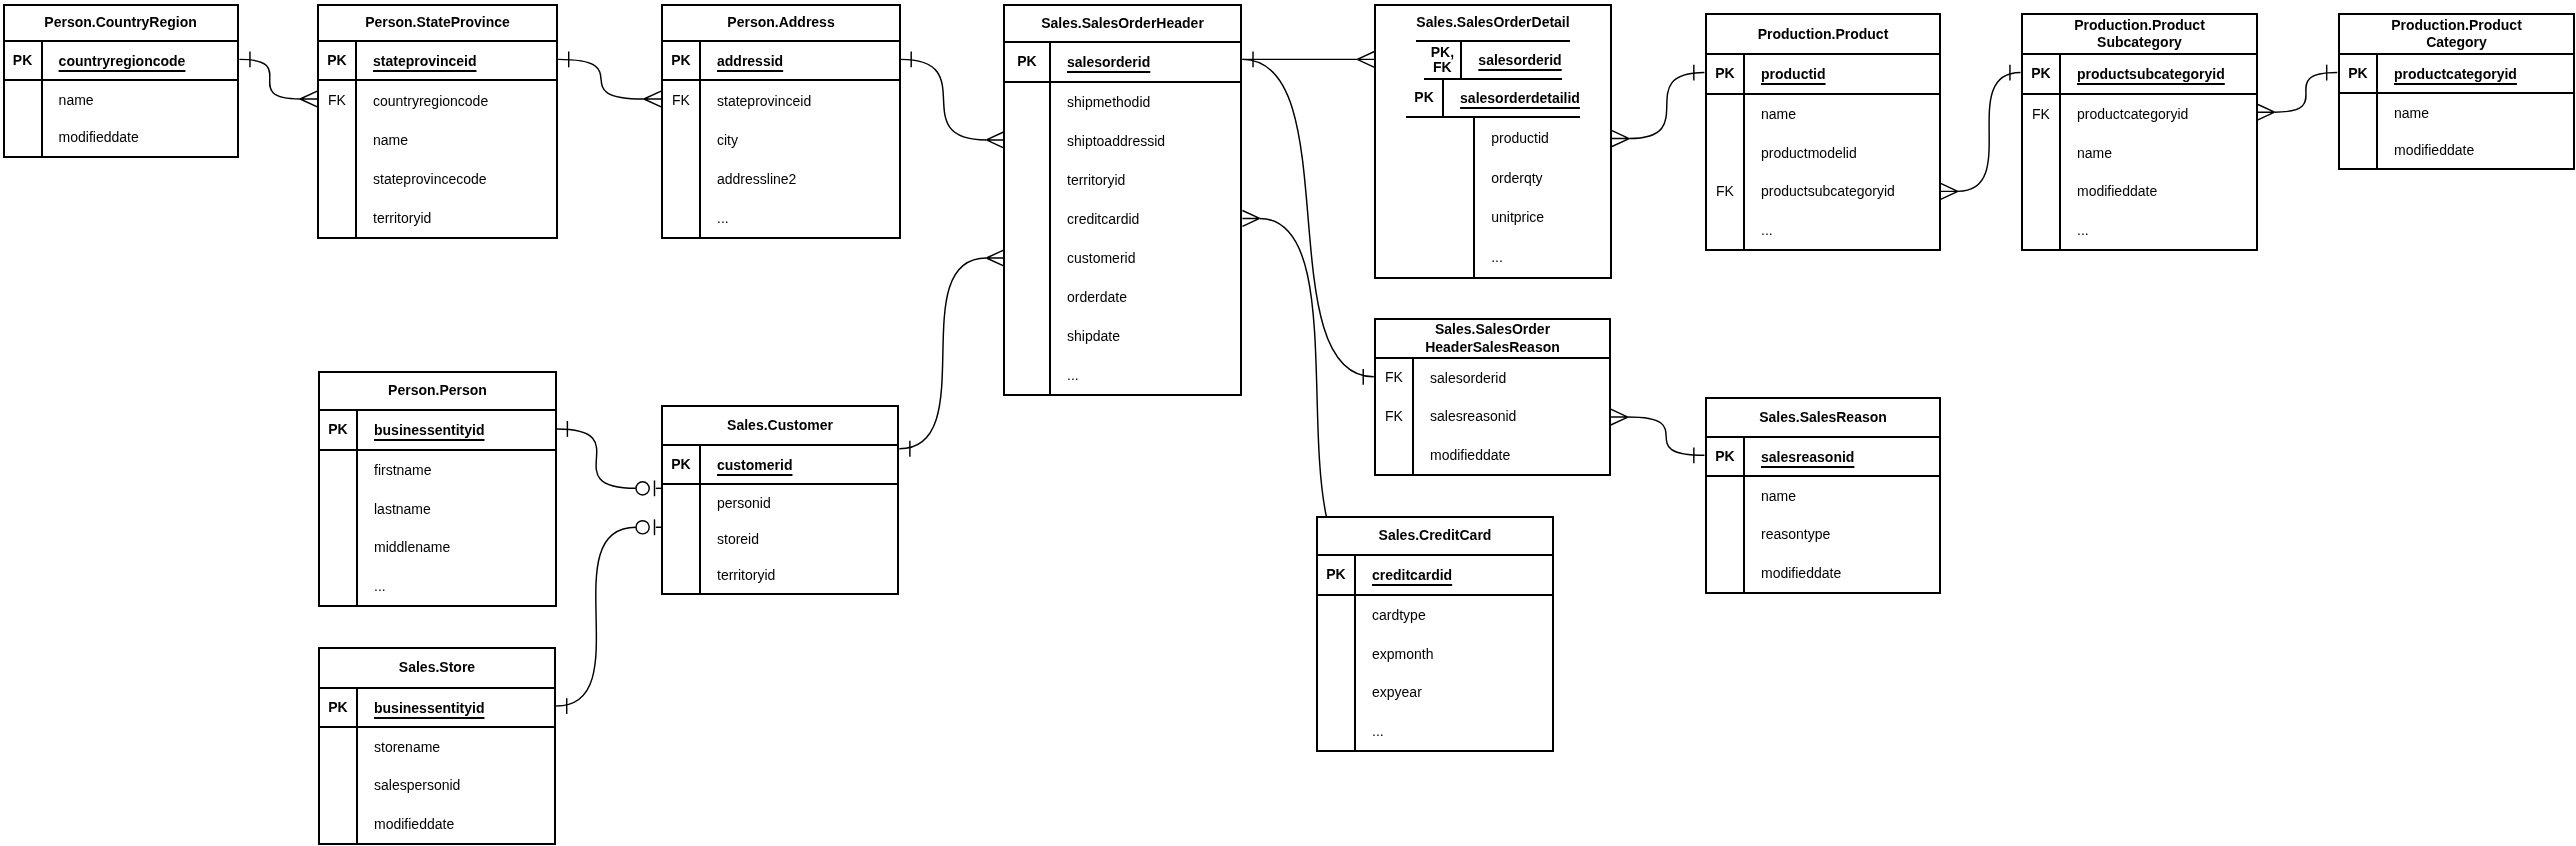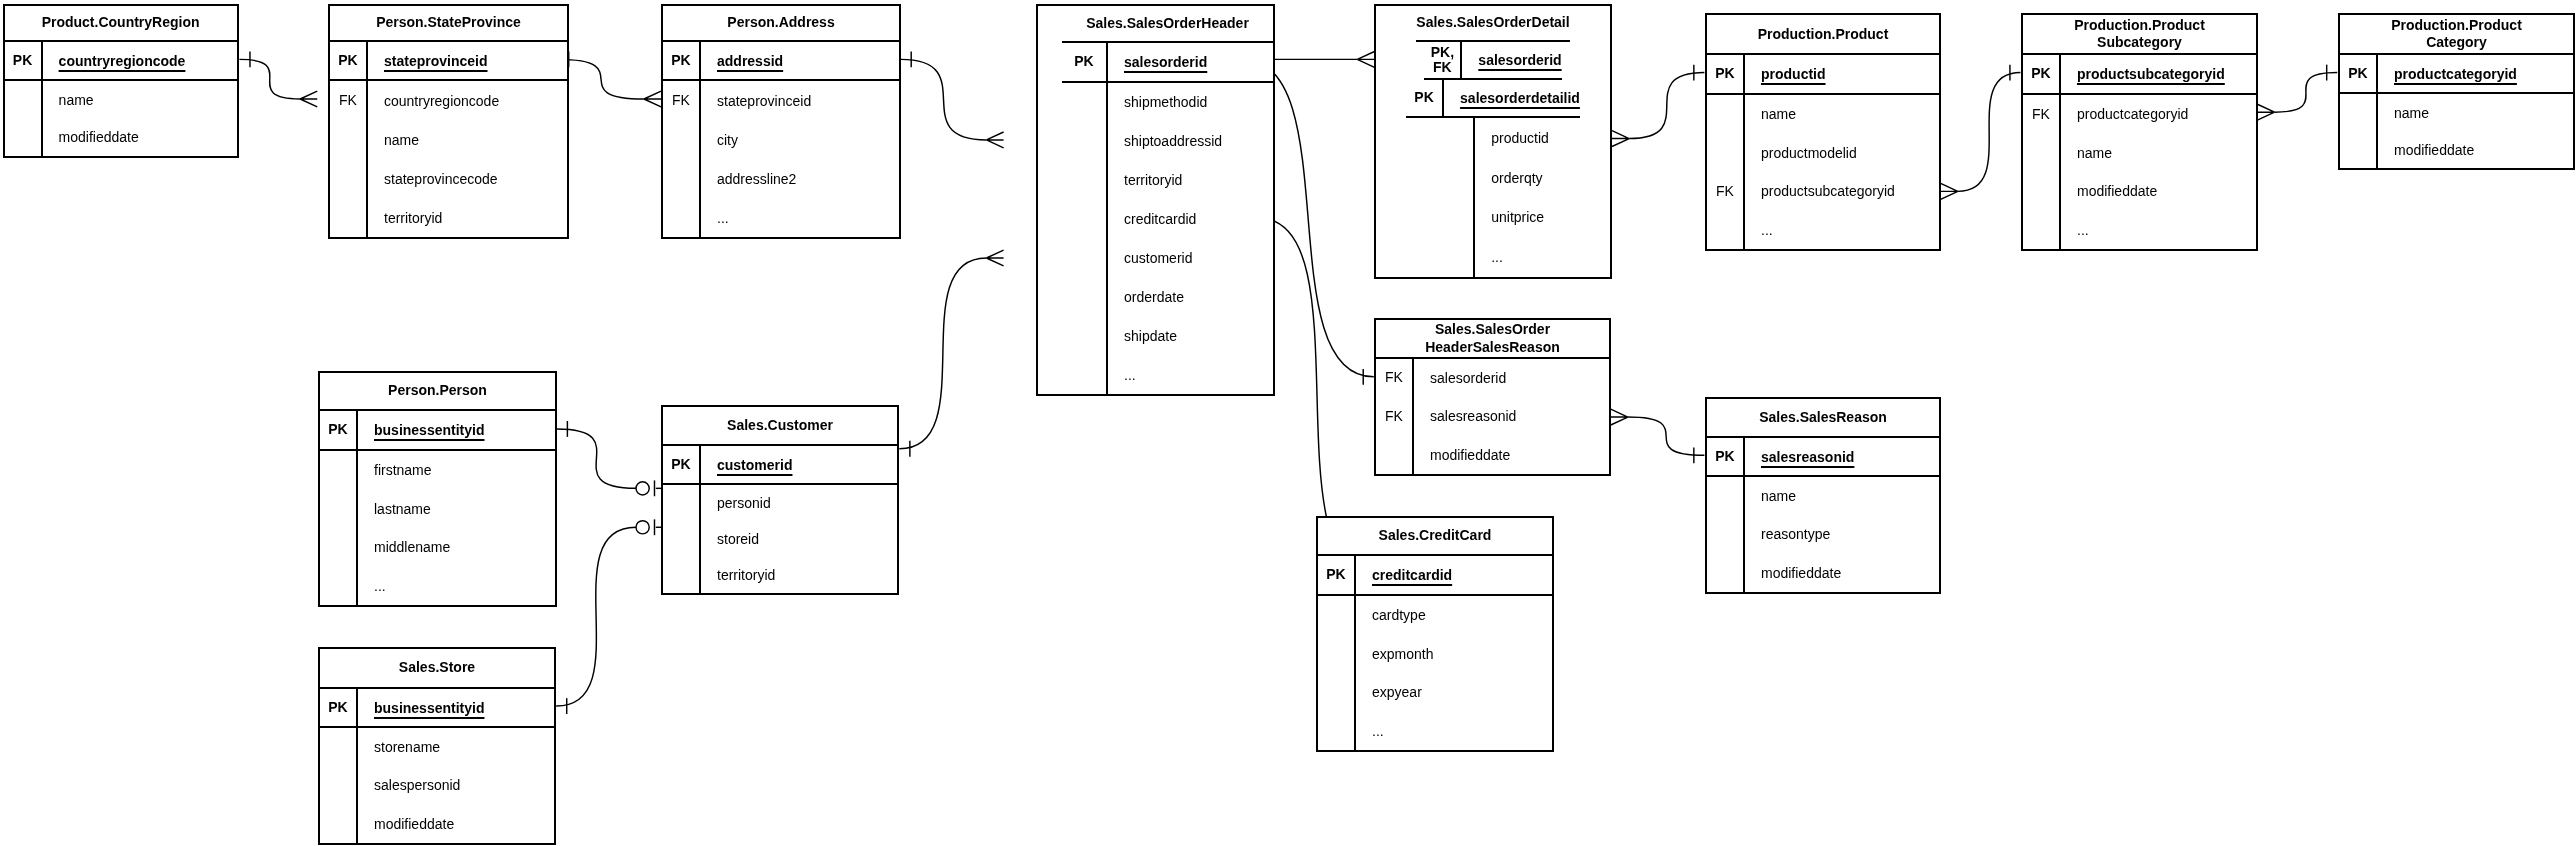--- a/index.html
+++ b/index.html
@@ -96,38 +96,38 @@
       </g>
       <g class="rel">
         <path d="M 2466 632 C 2579.6 632, 2468.4 690, 2582 690"></path>
         <path d="M 2466 632 L 2440 620 M 2466 632 L 2440 632 M 2466 632 L 2440 644"></path>
         <path d="M 2566 678 L 2566 702"></path>
       </g>
     </svg>
   <div id="tables">
       <div class="tbl" style="left: 2.6px; top: 4px; width: 236px; height: 154px;">
         <div class="tbl-title" style="height: 36px;">
-          <div>Product.CountryRegion</div>
+          <div>Person.CountryRegion</div>
         </div>
         <div class="trow keyrow" style="height: 39px;">
           <div class="tag bold" style="width: 38px;">PK</div>
           <div class="fname">countryregioncode</div>
         </div>
         <div class="attrs">
           <div class="trow">
             <div class="tag" style="width: 38px;"></div>
             <div class="fname">name</div>
           </div>
           <div class="trow">
             <div class="tag" style="width: 38px;"></div>
             <div class="fname">modifieddate</div>
           </div>
         </div>
       </div>
-      <div class="tbl" style="left: 317px; top: 4px; width: 241px; height: 235px; margin-left: 11px;">
+      <div class="tbl" style="left: 317px; top: 4px; width: 241px; height: 235px;">
         <div class="tbl-title" style="height: 36px;">
           <div>Person.StateProvince</div>
         </div>
         <div class="trow keyrow" style="height: 39px;">
           <div class="tag bold" style="width: 38px;">PK</div>
           <div class="fname">stateprovinceid</div>
         </div>
         <div class="attrs">
           <div class="trow">
             <div class="tag" style="width: 38px;">FK</div>
@@ -167,21 +167,21 @@
           <div class="trow">
             <div class="tag" style="width: 38px;"></div>
             <div class="fname">addressline2</div>
           </div>
           <div class="trow">
             <div class="tag" style="width: 38px;"></div>
             <div class="fname">...</div>
           </div>
         </div>
       </div>
-      <div class="tbl" style="left: 1036px; top: 4px; width: 239px; height: 392px; padding-left: 24px;">
+      <div class="tbl" style="left: 1003px; top: 4px; width: 239px; height: 392px;">
         <div class="tbl-title" style="height: 37px;">
           <div>Sales.SalesOrderHeader</div>
         </div>
         <div class="trow keyrow" style="height: 40px;">
           <div class="tag bold" style="width: 46px;">PK</div>
           <div class="fname">salesorderid</div>
         </div>
         <div class="attrs">
           <div class="trow">
             <div class="tag" style="width: 46px;"></div>

